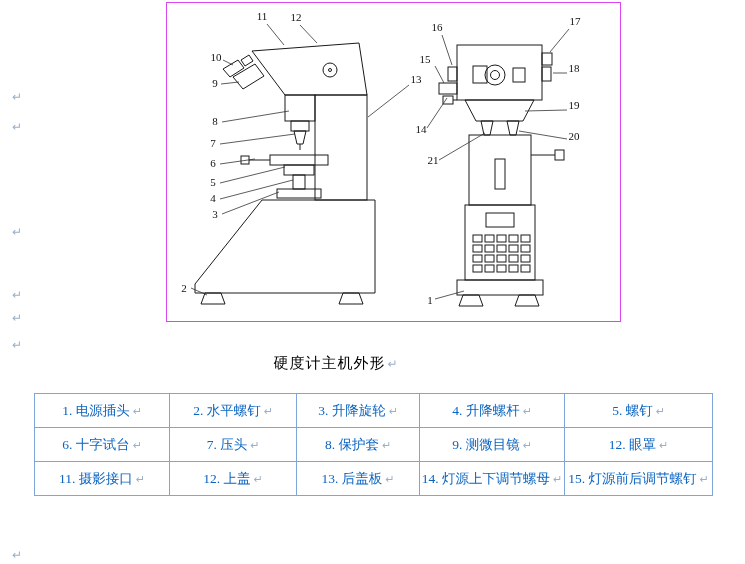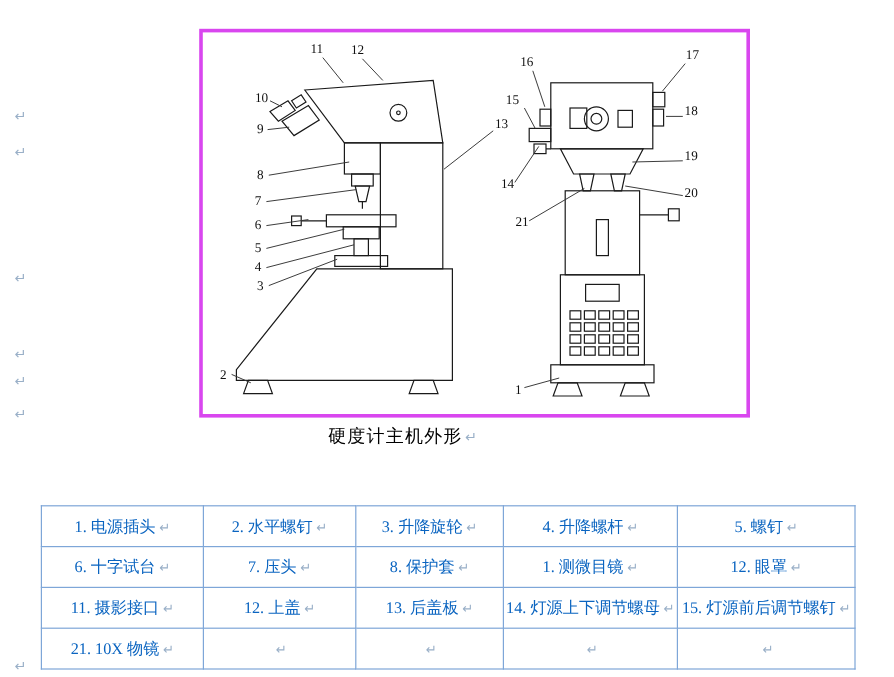--- a/index.html
+++ b/index.html
@@ -2,39 +2,39 @@
 <html style="--table-border: #7ea6d8; --table-text: #0a64c0; --mark-color: #9ab0c8;"><head>
 <meta charset="utf-8">
 <style>
   html,body{margin:0;padding:0;background:#fff;}
   .page{
     position:relative;width:745px;height:564px;background:#fff;overflow:hidden;
     font-family:"Liberation Serif", serif;
   }
   
   .figure-box{
-    position:absolute;left:166px;top:24px;width:453px;height:318px;
-    border:3px solid #d946ef;background:#fff;
+    position:absolute;left:166px;top:2px;width:453px;height:318px;
+    border:1px solid #d946ef;background:#fff;
   }
   .figure-box svg{display:block;}
   svg text{font-family:"Liberation Serif", serif;font-size:11px;fill:#111;}
   
   .caption-row{
     position:absolute;left:0;top:354px;width:672px;text-align:center;
     font-size:15px;color:#000;letter-spacing:1px;
   }
   .pmark{color:var(--mark-color,#9ab0c8);font-size:12px;margin-left:2px;}
   
   .margin-mark{
     position:absolute;left:12px;font-size:12px;color:var(--mark-color,#9ab0c8);
   }
   
   .parts-table{
     position:absolute;left:34px;top:393px;width:678px;
-    border-collapse:collapse;table-layout:fixed;margin-top:28px;
+    border-collapse:collapse;table-layout:fixed;
   }
   .parts-table td{
     border:1px solid var(--table-border,#7ea6d8);
     height:31px;text-align:center;vertical-align:middle;
     font-size:13.5px;color:var(--table-text,#0a64c0);
     overflow:hidden;white-space:nowrap;
   }
   .cell-text{color:var(--table-text,#0a64c0);}
   .cell-text.ul{}
   .cell-mark{color:var(--mark-color,#9ab0c8);font-size:11px;margin-left:3px;}
@@ -201,33 +201,26 @@
         <td><span class="cell-text">1. 电源插头</span><span class="cell-mark">↵</span></td>
         <td><span class="cell-text">2. 水平螺钉</span><span class="cell-mark">↵</span></td>
         <td><span class="cell-text">3. 升降旋轮</span><span class="cell-mark">↵</span></td>
         <td><span class="cell-text">4. 升降螺杆</span><span class="cell-mark">↵</span></td>
         <td><span class="cell-text">5. 螺钉</span><span class="cell-mark">↵</span></td>
       </tr>
       <tr>
         <td><span class="cell-text ul">6. 十字试台</span><span class="cell-mark">↵</span></td>
         <td><span class="cell-text">7. 压头</span><span class="cell-mark">↵</span></td>
         <td><span class="cell-text">8. 保护套</span><span class="cell-mark">↵</span></td>
-        <td><span class="cell-text">1. 测微目镜</span><span class="cell-mark">↵</span></td>
+        <td><span class="cell-text">9. 测微目镜</span><span class="cell-mark">↵</span></td>
         <td><span class="cell-text">12. 眼罩</span><span class="cell-mark">↵</span></td>
       </tr>
       <tr>
         <td><span class="cell-text">11. 摄影接口</span><span class="cell-mark">↵</span></td>
         <td><span class="cell-text">12. 上盖</span><span class="cell-mark">↵</span></td>
         <td><span class="cell-text">13. 后盖板</span><span class="cell-mark">↵</span></td>
         <td><span class="cell-text">14. 灯源上下调节螺母</span><span class="cell-mark">↵</span></td>
         <td><span class="cell-text">15. 灯源前后调节螺钉</span><span class="cell-mark">↵</span></td>
       </tr>
-      <tr>
-        <td><span class="cell-text">21. 10X 物镜</span><span class="cell-mark">↵</span></td>
-        <td><span class="cell-text"></span><span class="cell-mark">↵</span></td>
-        <td><span class="cell-text"></span><span class="cell-mark">↵</span></td>
-        <td><span class="cell-text"></span><span class="cell-mark">↵</span></td>
-        <td><span class="cell-text"></span><span class="cell-mark">↵</span></td>
-      </tr>
     </tbody>
   </table>
 
 </div>
 
 </body></html>

